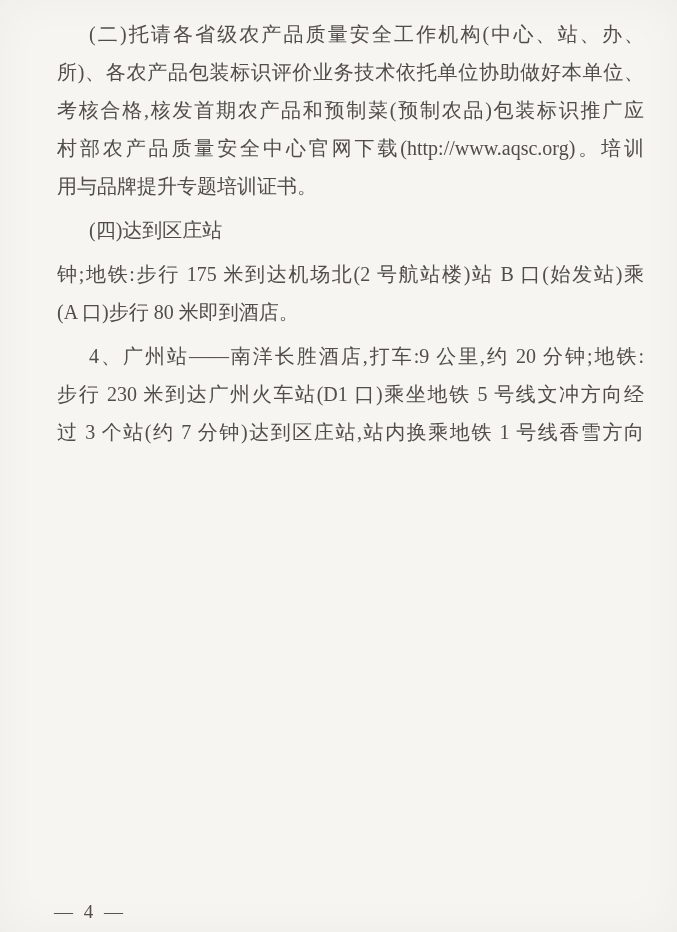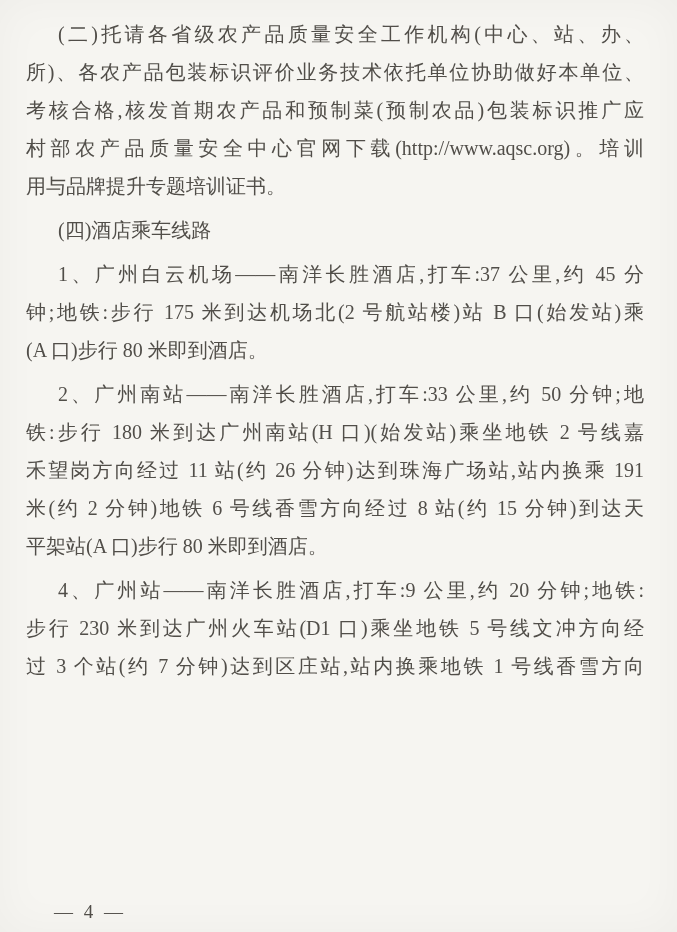--- a/index.html
+++ b/index.html
@@ -13,21 +13,21 @@
     height: 932px;
     margin: 0 auto;
     background: #f6f5f1;
     box-shadow: inset 0 0 45px rgba(0,0,0,0.035);
     overflow: hidden;
     font-family: "Liberation Serif", "DejaVu Serif", serif;
   }
   .doc-body {
     position: absolute;
     top: 15px;
-    left: 26px;
+    left: 57px;
     right: 33px;
   }
   .para {
     margin: 0 0 6px 0;
   }
   .line {
     font-size: 20px;
     line-height: 38px;
     height: 38px;
     color: #514e49;
@@ -57,33 +57,25 @@
 <div class="page" style="background: rgb(246, 245, 241); color: rgb(81, 78, 73);">
   <div class="doc-body" id="doc-body">
       <div class="para">
         <div class="line indent stretch">(二)托请各省级农产品质量安全工作机构(中心、站、办、</div>
         <div class="line stretch">所)、各农产品包装标识评价业务技术依托单位协助做好本单位、</div>
         <div class="line stretch">考核合格,核发首期农产品和预制菜(预制农品)包装标识推广应</div>
         <div class="line stretch">村部农产品质量安全中心官网下载(http://www.aqsc.org)。培训</div>
         <div class="line">用与品牌提升专题培训证书。</div>
       </div>
       <div class="para">
-        <div class="line indent">(四)酒店乘车线路</div>
+        <div class="line indent">(四)达到区庄站</div>
       </div>
       <div class="para">
-        <div class="line indent stretch">1、广州白云机场——南洋长胜酒店,打车:37 公里,约 45 分</div>
         <div class="line stretch">钟;地铁:步行 175 米到达机场北(2 号航站楼)站 B 口(始发站)乘</div>
         <div class="line">(A 口)步行 80 米即到酒店。</div>
-      </div>
-      <div class="para">
-        <div class="line indent stretch">2、广州南站——南洋长胜酒店,打车:33 公里,约 50 分钟;地</div>
-        <div class="line stretch">铁:步行 180 米到达广州南站(H 口)(始发站)乘坐地铁 2 号线嘉</div>
-        <div class="line stretch">禾望岗方向经过 11 站(约 26 分钟)达到珠海广场站,站内换乘 191</div>
-        <div class="line stretch">米(约 2 分钟)地铁 6 号线香雪方向经过 8 站(约 15 分钟)到达天</div>
-        <div class="line">平架站(A 口)步行 80 米即到酒店。</div>
       </div>
       <div class="para">
         <div class="line indent stretch">4、广州站——南洋长胜酒店,打车:9 公里,约 20 分钟;地铁:</div>
         <div class="line stretch">步行 230 米到达广州火车站(D1 口)乘坐地铁 5 号线文冲方向经</div>
         <div class="line stretch">过 3 个站(约 7 分钟)达到区庄站,站内换乘地铁 1 号线香雪方向</div>
       </div>
     </div>
   <div class="footer">
     <span>— 4 —</span>
   </div>

